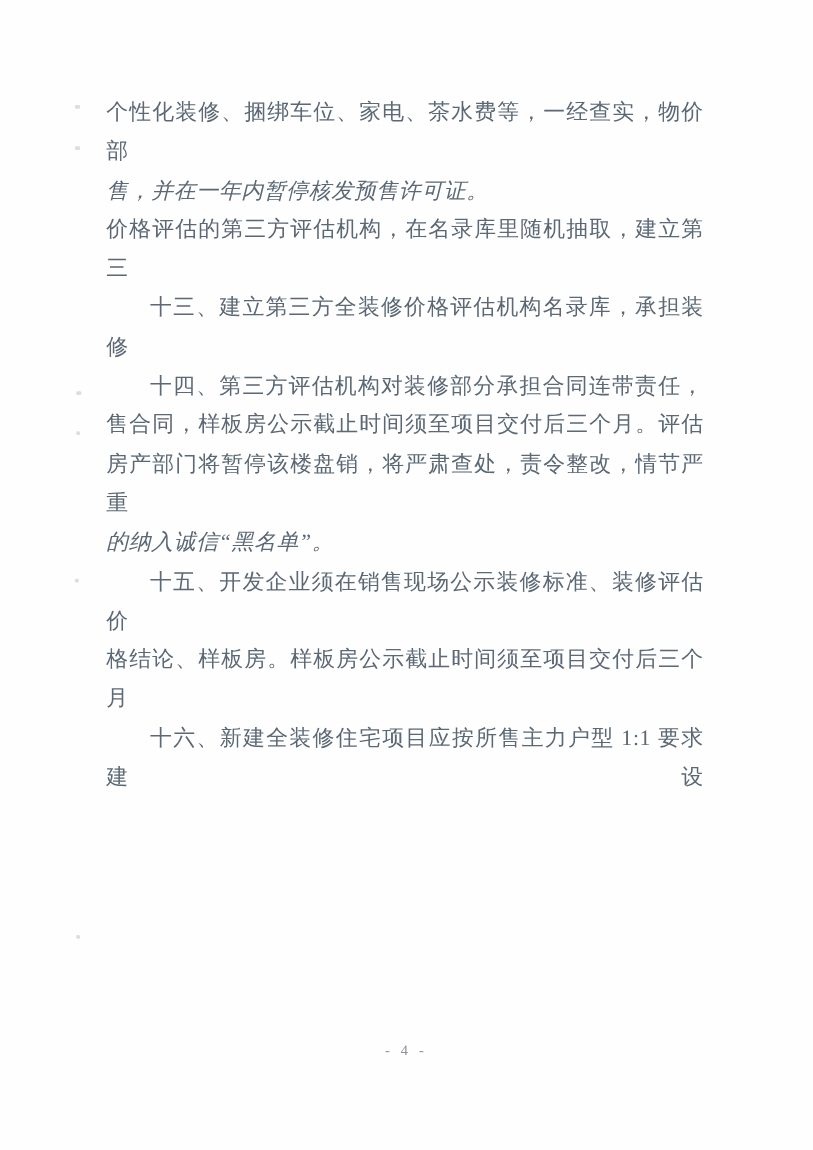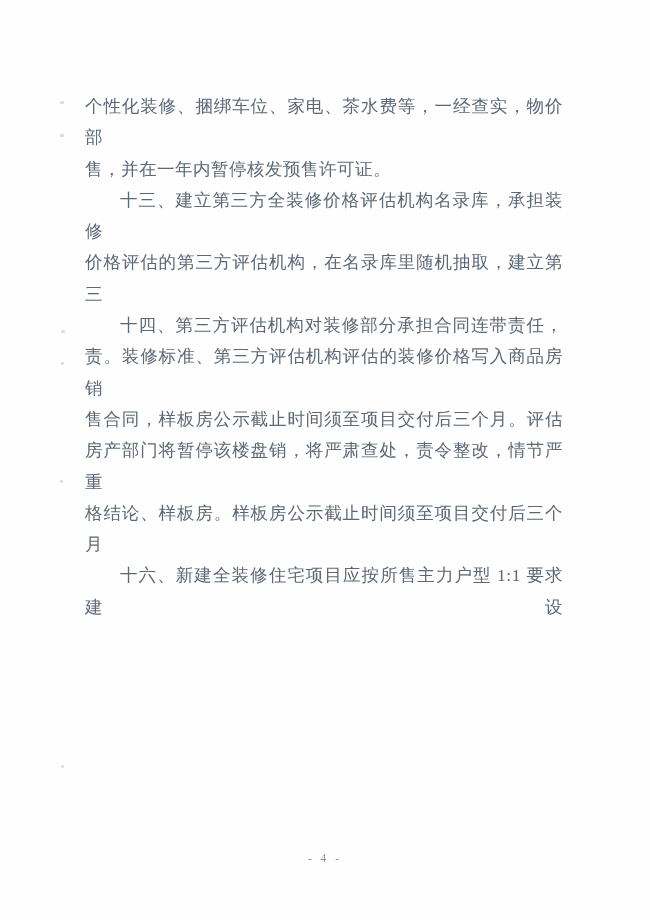--- a/index.html
+++ b/index.html
@@ -9,21 +9,21 @@
   body {
     width: 650px;
     height: 920px;
     background: #fefefe;
     position: relative;
     overflow: hidden;
     font-family: "Liberation Serif", "DejaVu Serif", serif;
   }
   .page {
     position: absolute;
-    left: 0; top: 17px;
+    left: 0; top: 0;
     width: 650px;
     height: 728px;
     background: #fefefe;
   }
   .doc-body {
     position: absolute;
     left: 85px;
     top: 74px;
     width: 478px;
     color: #5c6875;
@@ -31,20 +31,21 @@
     line-height: 31.3px;
     letter-spacing: 0.5px;
   }
   .line {
     text-align: justify;
     text-align-last: justify;
     white-space: nowrap0; 
   }
   .line.short {
     text-align-last: left;
+    font-style: italic;
   }
   .line.indent {
     text-indent: 35px;
   }
   .footer {
     position: absolute;
     left: 0;
     top: 835px;
     width: 650px;
     text-align: center;
@@ -73,25 +74,26 @@
   <div class="speck s1"></div>
   <div class="speck s2"></div>
   <div class="speck s3"></div>
   <div class="speck s4"></div>
   <div class="speck s5"></div>
   <div class="speck s6"></div>
 
   <div class="doc-body">
       <div class="line">个性化装修、捆绑车位、家电、茶水费等，一经查实，物价部</div>
       <div class="line short">售，并在一年内暂停核发预售许可证。</div>
+      <div class="line">价格评估的第三方评估机构，在名录库里随机抽取，建立第三</div>
       <div class="line indent">十三、建立第三方全装修价格评估机构名录库，承担装修</div>
-      <div class="line">价格评估的第三方评估机构，在名录库里随机抽取，建立第三</div>
       <div class="line indent">十四、第三方评估机构对装修部分承担合同连带责任，</div>
-      <div class="line">责。装修标准、第三方评估机构评估的装修价格写入商品房销</div>
       <div class="line">售合同，样板房公示截止时间须至项目交付后三个月。评估</div>
       <div class="line">房产部门将暂停该楼盘销，将严肃查处，责令整改，情节严重</div>
+      <div class="line short">的纳入诚信“黑名单”。</div>
+      <div class="line indent">十五、开发企业须在销售现场公示装修标准、装修评估价</div>
       <div class="line">格结论、样板房。样板房公示截止时间须至项目交付后三个月</div>
       <div class="line indent">十六、新建全装修住宅项目应按所售主力户型 1:1 要求建设</div>
     </div>
 
   <div class="footer">- 4 -</div>
 
 </div>
 
 </body></html>

